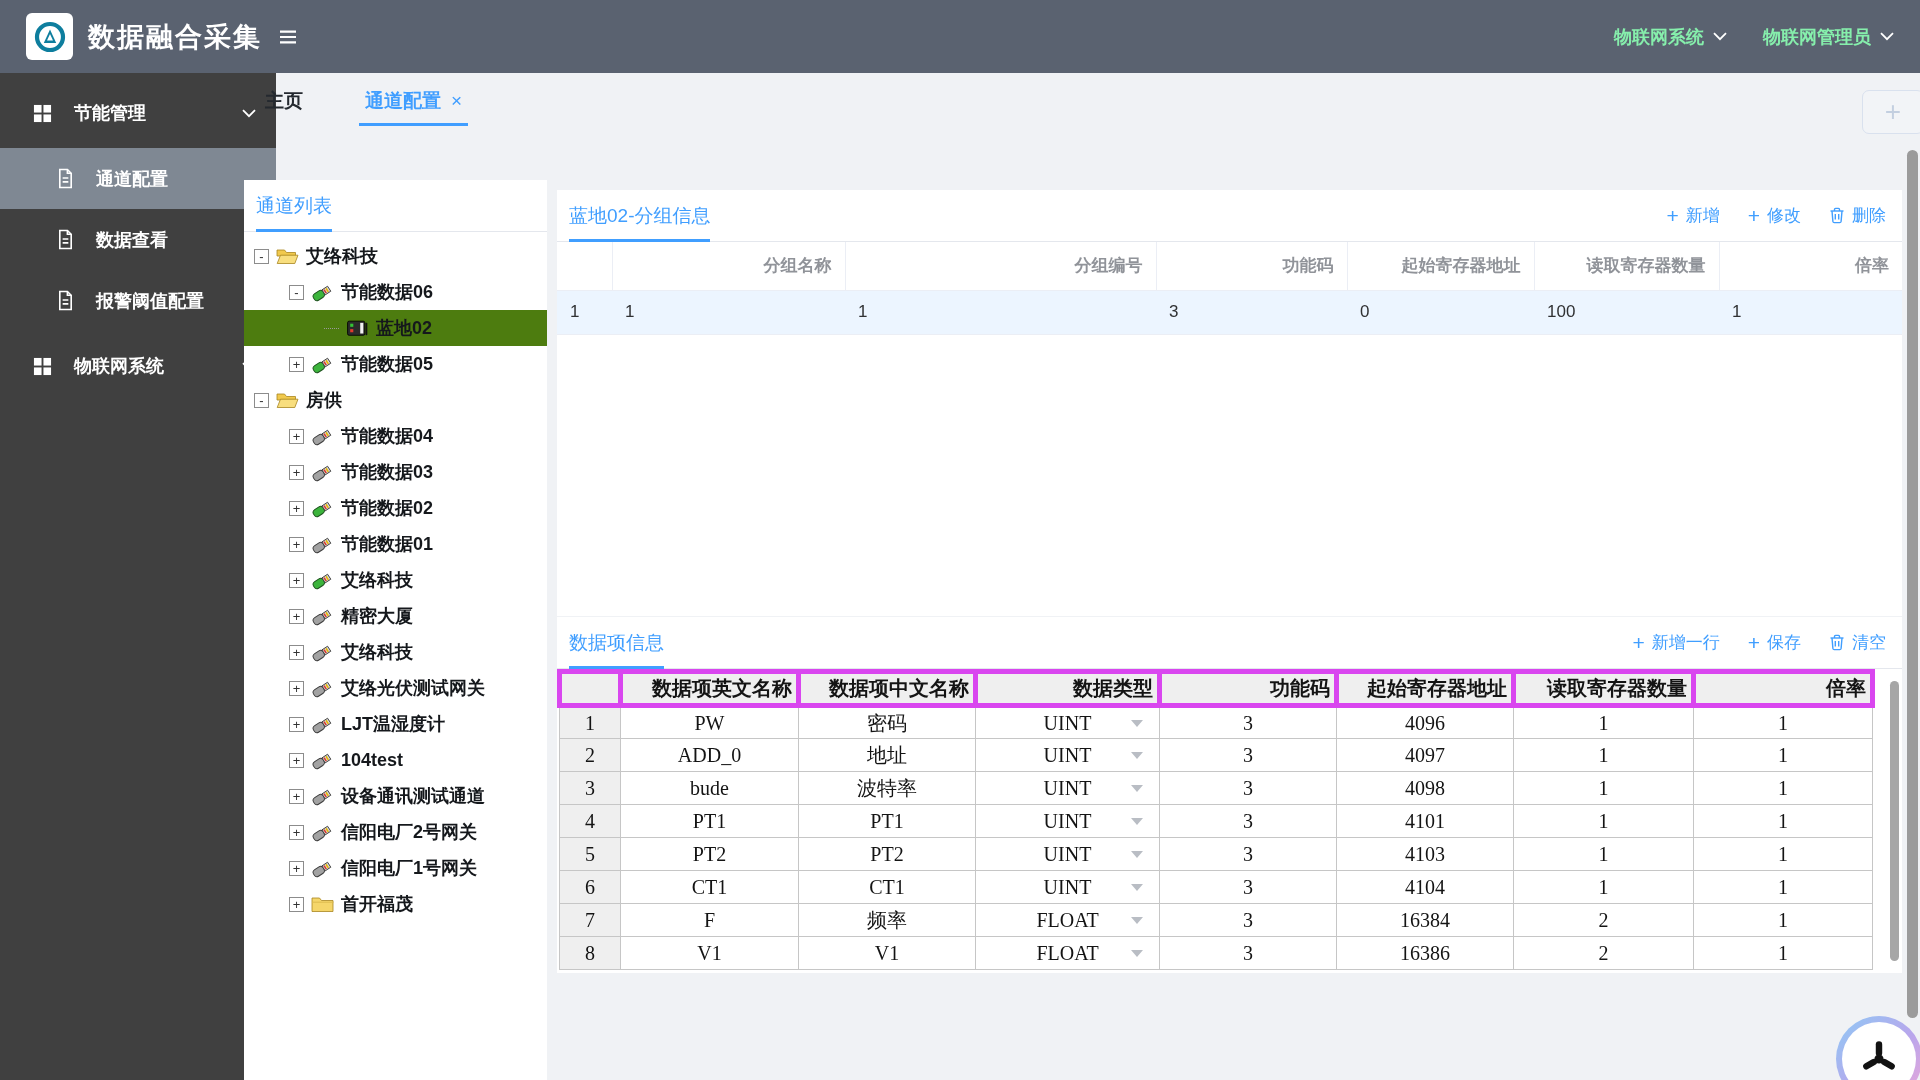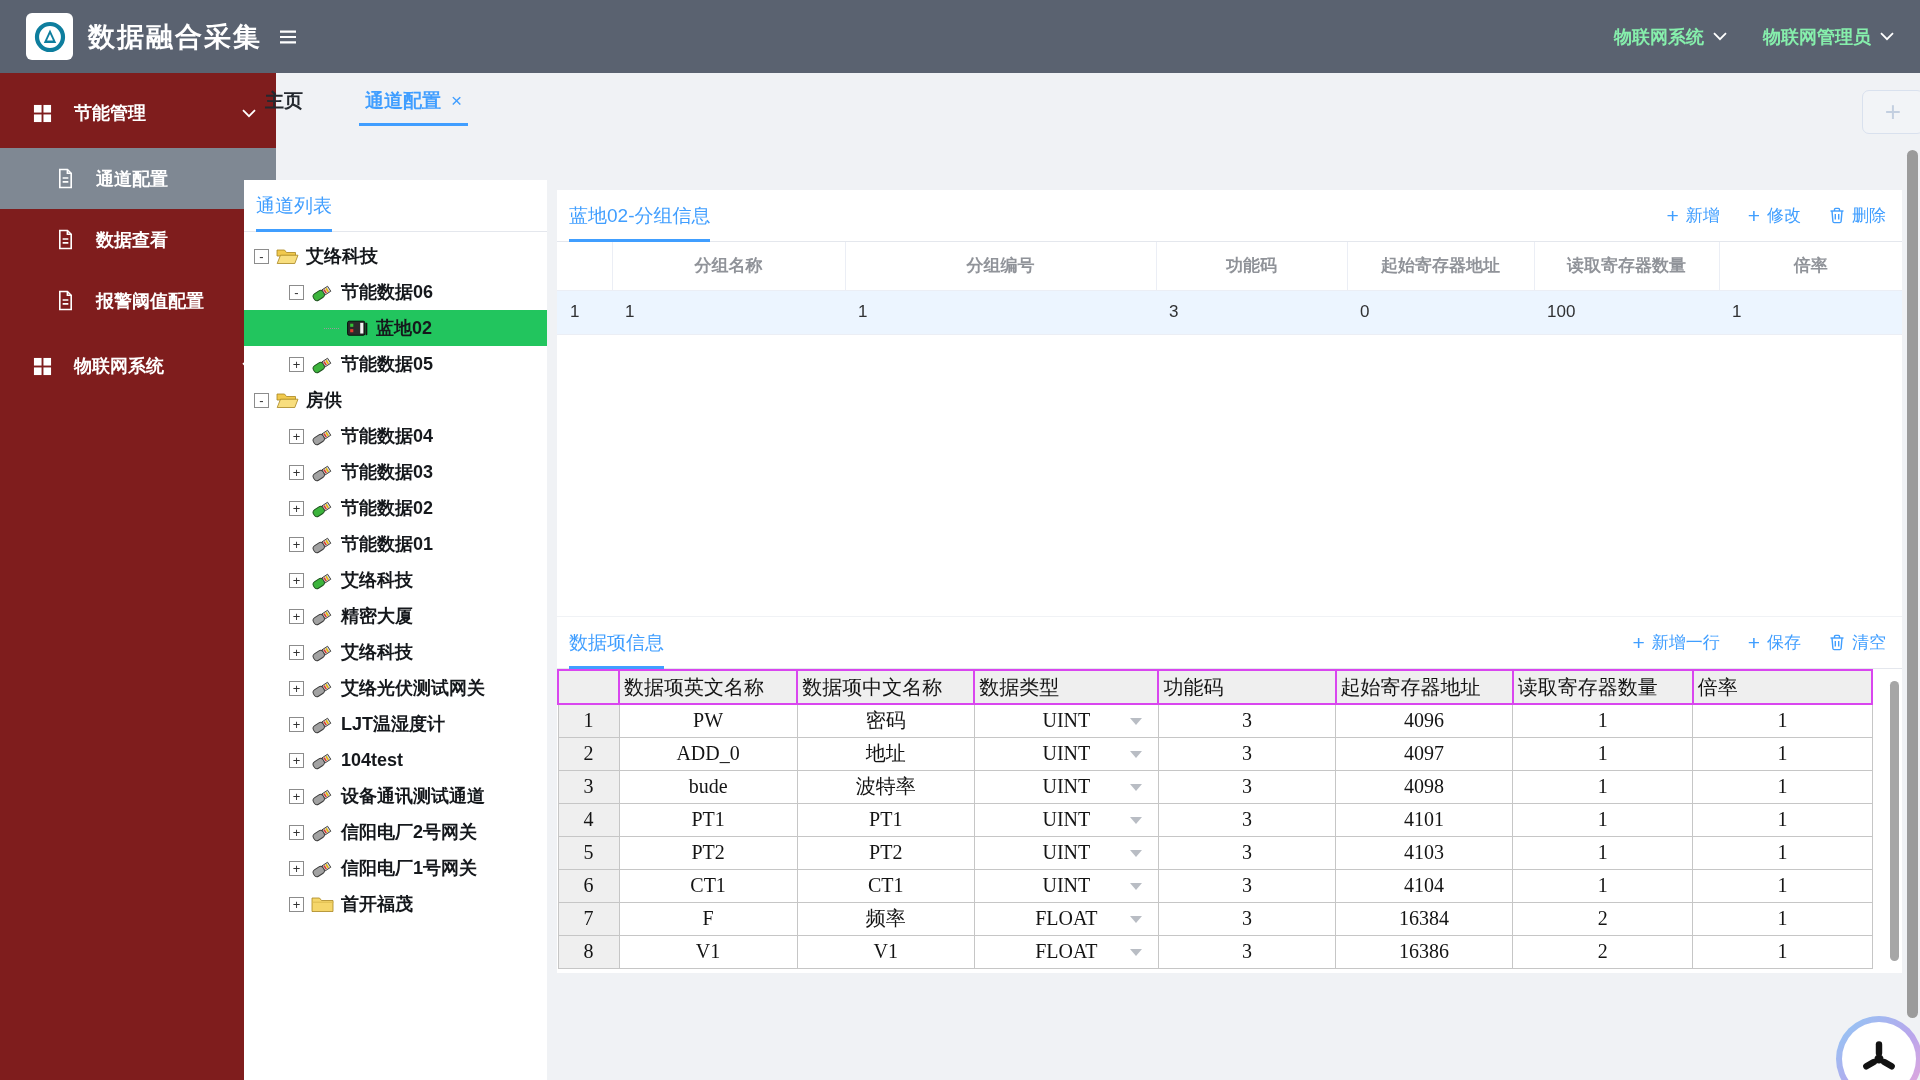--- a/index.html
+++ b/index.html
@@ -13,21 +13,21 @@
   .topbar { position:absolute; left:0; top:0; width:1920px; height:73px;
     background:#5a6270; display:flex; align-items:center; padding:0 26px; }
   .logo-box { width:47px; height:47px; background:#fff; border-radius:6px;
     display:flex; align-items:center; justify-content:center; margin-right:15px; flex:none; }
   .app-title { color:#fff; font-size:27px; font-weight:bold; letter-spacing:2px; margin-right:16px; white-space:nowrap; }
   .burger { display:flex; align-items:center; cursor:pointer; }
   .top-menus { margin-left:auto; display:flex; gap:36px; align-items:center; }
   .top-menu { display:flex; align-items:center; gap:9px; color:#86efac; font-size:18px; font-weight:bold; cursor:pointer; white-space:nowrap; }
   
   .sidebar { position:absolute; left:0; top:73px; width:276px; height:1007px;
-    background:#7f1d1d; padding-top:5px; }
+    background:#404040; padding-top:5px; }
   .side-group { height:70px; display:flex; align-items:center; gap:15px;
     padding:0 20px 0 33px; color:#fff; font-size:18px; font-weight:600; cursor:pointer; }
   .side-group .chev { margin-left:auto; display:flex; }
   .side-sub { height:61px; display:flex; align-items:center; gap:14px;
     padding-left:56px; color:#fff; font-size:18px; font-weight:600; cursor:pointer; }
   .side-sub.active { background:#7f8893; }
   
   .tabbar { position:absolute; left:239px; top:73px; width:1681px; height:56px;
     display:flex; align-items:center; padding-left:10px; }
   .tab { height:56px; display:flex; align-items:center; padding:0 16px;
@@ -49,40 +49,40 @@
   .panel-title::after { content:""; position:absolute; left:0; right:0; bottom:0;
     height:3px; background:#409eff; }
   .actions { margin-left:auto; display:flex; gap:28px; align-items:center; }
   .action-btn { display:flex; align-items:center; gap:7px; color:#409eff;
     font-size:17px; background:none; border:none; cursor:pointer; font-family:inherit; padding:0; }
   .plus-g { font-size:21px; line-height:1; font-weight:400; }
   
   .tree-panel { left:5px; top:11px; width:303px; height:940px; }
   .tree { padding-top:6px; font-size:18px; font-weight:600; color:#15181c; }
   .tree-row { height:36px; display:flex; align-items:center; cursor:pointer; }
-  .tree-row.selected { background:#22c55e; }
+  .tree-row.selected { background:#4d7c0f; }
   .expander { width:15px; height:15px; border:1px solid #8c8c8c; background:#fff;
     color:#333; font-size:13px; line-height:11px; display:flex; align-items:center;
     justify-content:center; margin-right:7px; flex:none; font-weight:normal; cursor:pointer; }
   .connector { width:15px; border-top:1px dotted #9a9a9a; margin-right:7px; flex:none; }
   .node-icon { margin-right:7px; flex:none; display:flex; align-items:center; }
   .tree-label { white-space:nowrap; }
   
   .group-panel { left:318px; top:21px; width:1345px; height:426px; }
   .group-table { width:100%; border-collapse:collapse; table-layout:fixed; font-size:17px; }
-  .group-table th { height:48px; text-align:center; color:#909399; font-weight:600;
+  .group-table th { height:48px; text-align:right; color:#909399; font-weight:600;
     padding:0 13px; border-right:1px solid #ebeef5; border-bottom:1px solid #ebeef5; white-space:nowrap; }
   .group-table th:last-child { border-right:none; }
   .group-table td { height:44px; padding:0 13px; color:#303133; border-bottom:1px solid #ebeef5; }
   .group-table tr.selected td { background:#ecf5ff; }
   
   .items-panel { left:318px; top:448px; width:1345px; height:356px; }
   .items-table { border-collapse:collapse; table-layout:fixed; font-size:20px; width:1316px; }
-  .items-table th { background:#efefef; border:2px solid #d946ef; font-weight:normal;
-    color:#141414; height:34px; text-align:left; white-space:nowrap; padding:0 4px; }
+  .items-table th { background:#efefef; border:5px solid #d946ef; font-weight:bold;
+    color:#141414; height:34px; text-align:right; white-space:nowrap; padding:0 4px; }
   .items-table td { border:1px solid #c6c6c6; height:33px; text-align:center; color:#141414;
     font-family:"Liberation Serif","DejaVu Serif",serif; position:relative; }
   .items-table td.idx { background:#efefef; }
   .caret { position:absolute; right:16px; top:50%; margin-top:-3px; width:0; height:0;
     border-left:6px solid transparent; border-right:6px solid transparent;
     border-top:7px solid #b9bdc4; cursor:pointer; }
   
   .inner-thumb { position:absolute; right:3px; top:64px; width:9px; height:280px;
     background:#a6a6a6; border-radius:5px; }
   .page-thumb { position:absolute; left:1907px; top:150px; width:11px; height:868px;

